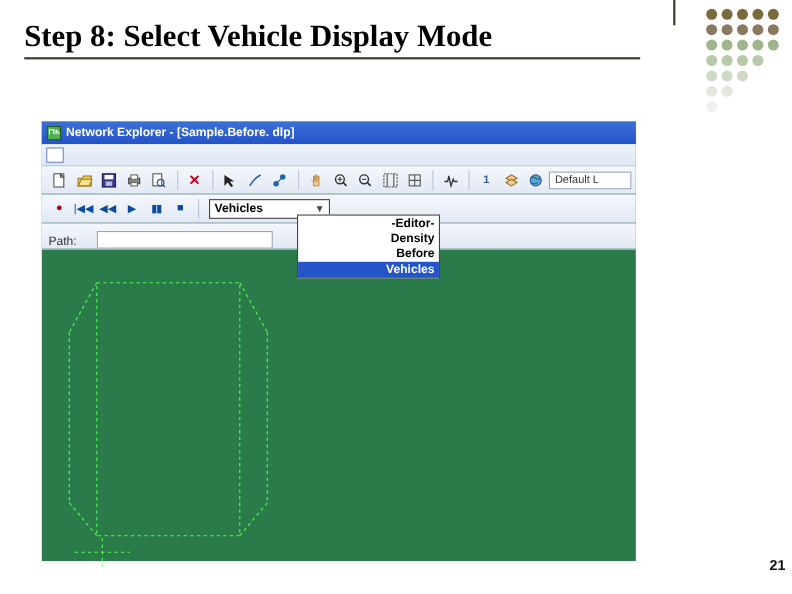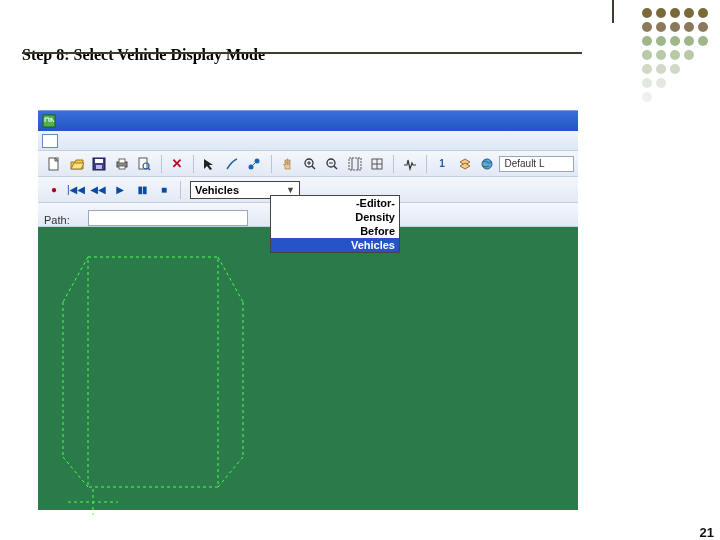--- a/index.html
+++ b/index.html
@@ -11,24 +11,23 @@
     font-family: Arial, sans-serif;
     position: relative;
     overflow: hidden;
   }
   
   .slide-title {
     position: absolute;
     top: 18px;
     left: 22px;
     font-family: Georgia, "Times New Roman", serif;
-    font-size: 16px;
+    font-size: 28px;
     font-weight: bold;
     color: #000;
-    margin-top: 28px;
   }
   .title-rule {
     position: absolute;
     top: 52px;
     left: 22px;
     width: 560px;
     height: 2px;
     background: #423a2e;
   }
   .side-rule {
@@ -211,21 +210,21 @@
     position: absolute;
     top: 116px;
     left: 0;
     right: 0;
     bottom: 0;
   }
   .canvas svg { display:block; }
   
   .pagenum {
     position: absolute;
-    bottom: 0;
+    bottom: 19px;
     right: 6px;
     font-size: 13px;
     font-weight: bold;
     color: #111;
   }
 </style>
 </head>
 <body>
 
 <div class="slide-title">Step 8: Select Vehicle Display Mode</div>
@@ -244,20 +243,21 @@
 
 <div class="app">
 
   <div class="titlebar">
     <span class="app-icon">
       <svg width="14" height="14">
           <rect x="1" y="1" width="12" height="12" fill="#4fb24f" stroke="#1d5c1d"></rect>
           <path d="M3 8 L3 4 L7 4 L7 8 M9 4 L9 8 M9 4 L12 8" stroke="#fff" stroke-width="1" fill="none"></path>
         </svg>
     </span>
+    <span>Network Explorer - [Sample.Before. dlp]</span>
   </div>
 
   <div class="menubar">
     <span class="sys-icon"></span>
   </div>
 
   <div class="toolbar">
     <span class="tool">
       <svg width="14" height="14">
           <rect x="2" y="1" width="9" height="12" fill="#fff" stroke="#555"></rect>

